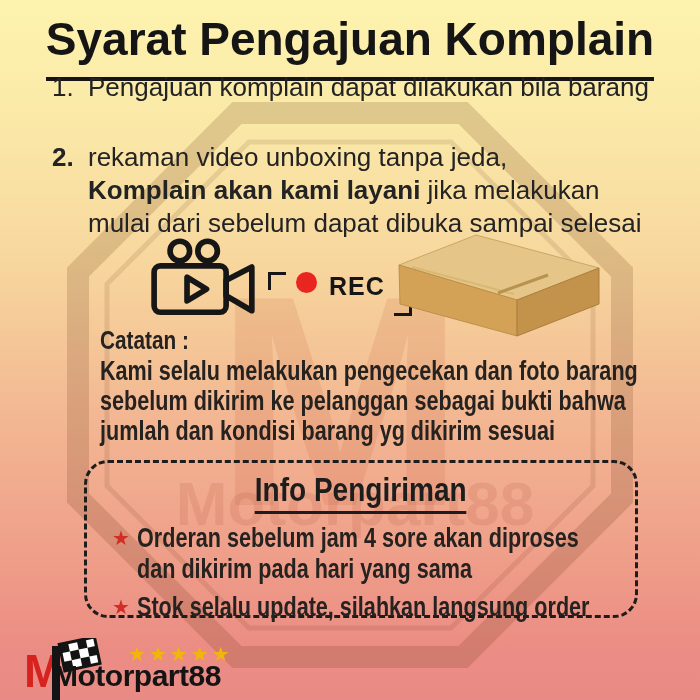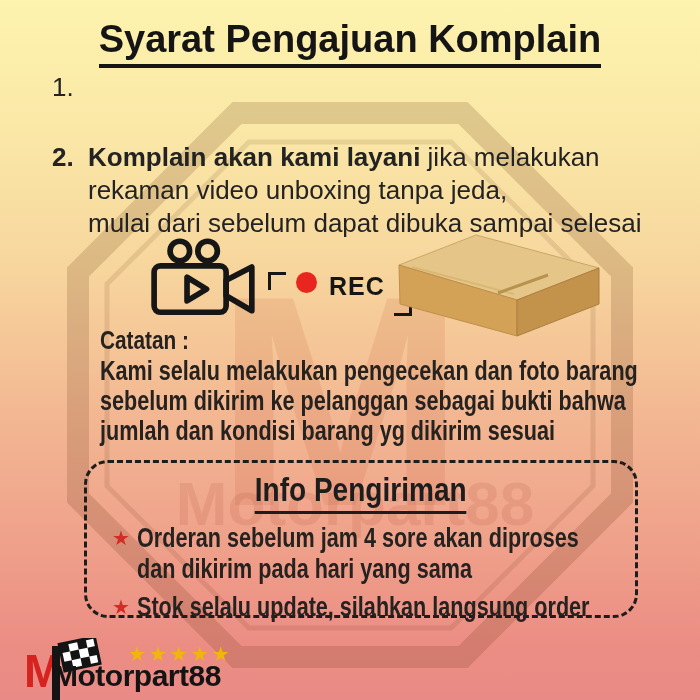--- a/index.html
+++ b/index.html
@@ -5,22 +5,22 @@
   html,body{margin:0;padding:0;background:#888;}
   .canvas{
     position:relative;width:700px;height:700px;overflow:hidden;
     background:linear-gradient(180deg,#fdf3ae 0%,#fae8a7 18%,#f7d69d 38%,#f3b993 58%,#efa08a 78%,#ec8d84 92%,#ea8a86 100%);
     font-family:"Liberation Sans",sans-serif;color:#1e1e1e;
   }
   .watermark{position:absolute;left:0;top:0;z-index:0;}
   .layer{position:absolute;z-index:1;}
 
   .title-row{left:0;top:10px;width:700px;text-align:center;}
-  .title{display:inline-block;margin:8px;font-size:38px;font-weight:700;color:#151515;
-         border-bottom:4px solid #151515;padding-bottom:3px;}
+  .title{display:inline-block;margin:2px;font-size:46px;font-weight:700;color:#151515;
+         border-bottom:4px solid #151515;padding-bottom:11px;}
 
   .rule{left:52px;width:606px;display:flex;font-size:26px;line-height:33px;color:#232323;}
   .rule .num{width:36px;flex:none;}
   .rule1{top:71px;}
   .rule2{top:141px;}
   .bold{font-weight:700;}
 
   .camera-icon{left:150px;top:236px;}
   .rec{left:268px;top:272px;display:flex;height:44px;gap:7px;}
   .br-tl{width:15px;height:15px;border-top:3px solid #161616;border-left:3px solid #161616;align-self:flex-start;}
@@ -61,28 +61,29 @@
     <text x="355" y="525" font-size="62" font-weight="bold" text-anchor="middle" fill="rgba(160,60,35,0.13)" font-family="Liberation Sans, sans-serif">Motorpart88</text>
   </svg>
 
   <div class="layer title-row">
     <h1 class="title">Syarat Pengajuan Komplain</h1>
   </div>
 
   <div class="layer rule rule1">
     <span class="num">1.</span>
     <div class="rule-text">
+      <div>Pengajuan komplain dapat dilakukan bila barang</div>
     </div>
   </div>
 
   <div class="layer rule rule2">
     <span class="num bold">2.</span>
     <div class="rule-text">
+      <div>rekaman video unboxing tanpa jeda,</div>
       <div><span class="bold">Komplain akan kami layani</span><span> jika melakukan</span></div>
-      <div>rekaman video unboxing tanpa jeda,</div>
       <div>mulai dari sebelum dapat dibuka sampai selesai</div>
     </div>
   </div>
 
   <svg class="layer camera-icon" width="108" height="82" viewBox="0 0 210 155">
     <g fill="none" stroke="#161616" stroke-width="11" stroke-linejoin="round">
       <circle cx="58" cy="27" r="19"></circle>
       <circle cx="112" cy="27" r="19"></circle>
       <rect x="8" y="56" width="140" height="90" rx="12"></rect>
       <path d="M72 78 L72 124 L110 101 Z"></path>

